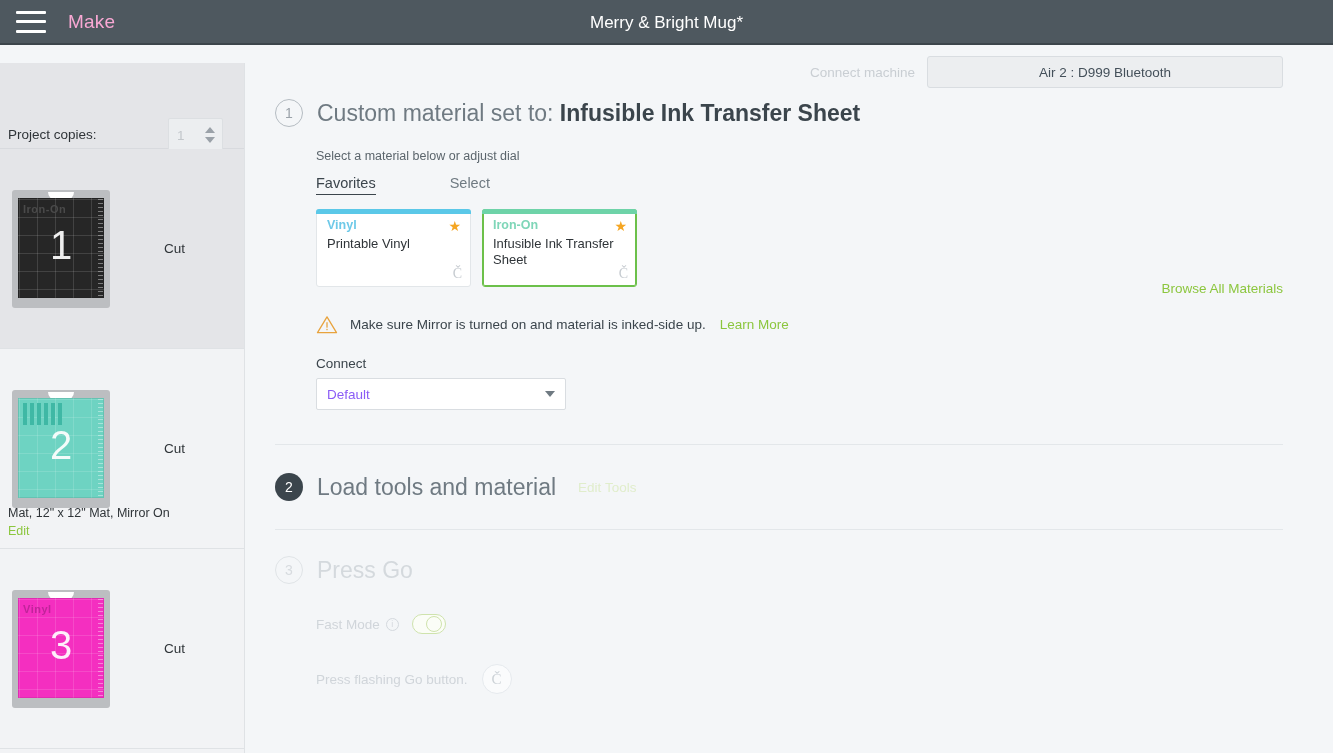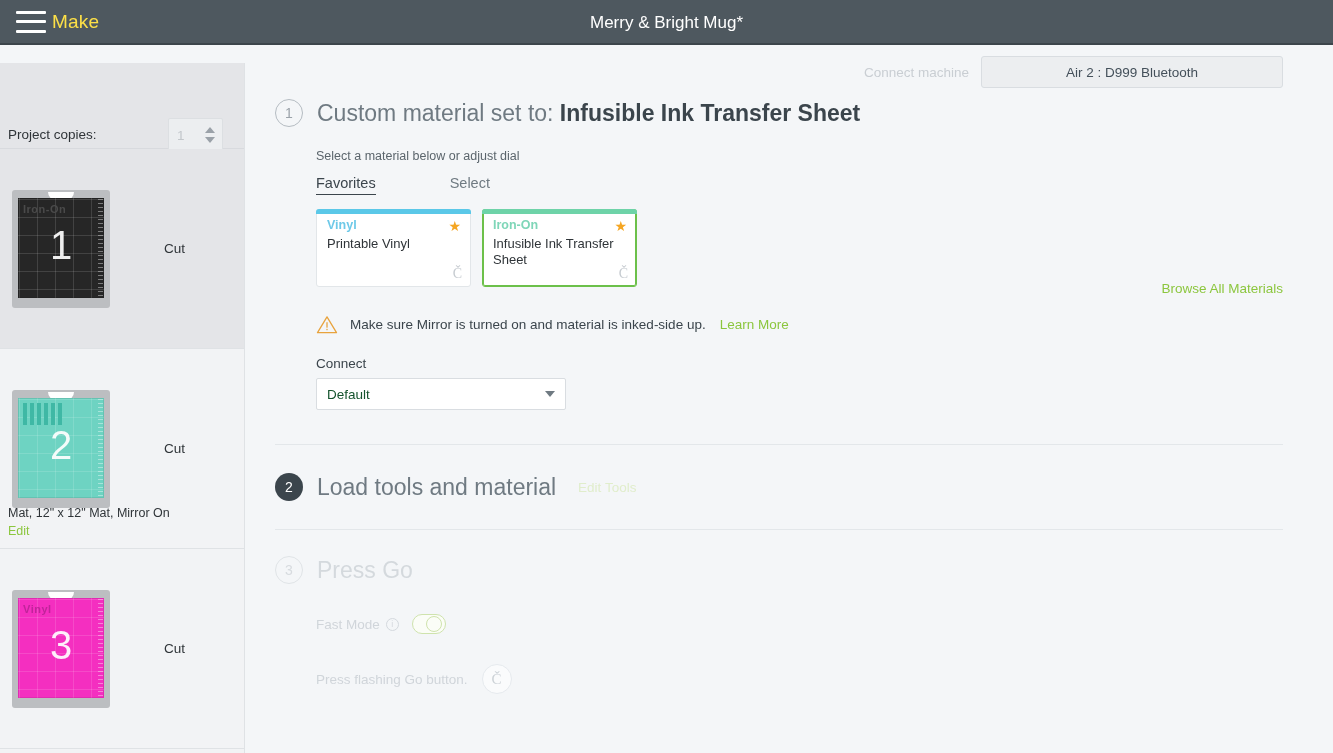--- a/index.html
+++ b/index.html
@@ -19,21 +19,21 @@
     border-bottom: 2px solid #3c454b;
     display: flex; align-items: center;
   }
   .hamburger {
     width: 30px; height: 22px; margin-left: 16px;
     display: flex; flex-direction: column; justify-content: space-between;
     cursor: pointer;
   }
   .hamburger span { display: block; height: 3px; background: #ffffff; border-radius: 1px; }
   .make-label {
-    margin-left: 6px; color: #fde047; font-size: 19px; letter-spacing: .2px;
+    margin-left: 22px; color: #f9a8d4; font-size: 19px; letter-spacing: .2px;
   }
   .doc-title {
     position: absolute; left: 0; right: 0; top: 0; height: 45px;
     display: flex; align-items: center; justify-content: center;
     color: #ffffff; font-size: 17px; pointer-events: none;
   }
 
   
   .sidebar {
     position: absolute; left: 0; top: 63px; width: 245px; height: 708px;
@@ -121,21 +121,21 @@
     position: absolute; left: 246px; top: 45px; width: 1087px; height: 708px;
     background: #f4f6f8; overflow: hidden;
   }
   .connect-bar {
     position: relative; height: 54px;
     display: flex; align-items: center; justify-content: flex-end;
     padding-right: 50px;
   }
   .connect-label { font-size: 13.5px; color: #c9ced3; margin-right: 12px; }
   .machine-btn {
-    width: 302px; height: 32px; background: #eceef0;
+    width: 356px; height: 32px; background: #eceef0;
     border: 1px solid #d9dde1; border-radius: 3px;
     display: flex; align-items: center; justify-content: center;
     font-size: 13.5px; color: #44505a; cursor: pointer;
   }
 
   .section { position: relative; }
   .sec-head { display: flex; align-items: center; padding-left: 29px; }
   .badge {
     width: 28px; height: 28px; border-radius: 50%;
     display: flex; align-items: center; justify-content: center;
@@ -179,21 +179,21 @@
   .warn-row { display: flex; align-items: center; margin-top: 28px; }
   .warn-ico { width: 22px; height: 19px; flex: none; }
   .warn-txt { margin-left: 12px; font-size: 13.5px; color: #3b454c; }
   .learn { margin-left: 14px; font-size: 13.5px; color: #8cc63e; cursor: pointer; }
 
   .pressure-lbl { margin-top: 22px; font-size: 13.5px; color: #3b454c; }
   .select {
     margin-top: 7px; width: 250px; height: 32px; background: #ffffff;
     border: 1px solid #d9dde1; border-radius: 2px;
     display: flex; align-items: center; padding: 0 10px;
-    font-size: 13.5px; color: #14532d; cursor: pointer;
+    font-size: 13.5px; color: #8b5cf6; cursor: pointer;
   }
   .select .caret {
     margin-left: auto; width: 0; height: 0;
     border-left: 5px solid transparent; border-right: 5px solid transparent;
     border-top: 6px solid #6f7a82;
   }
 
   .divider { height: 1px; background: #e3e7ea; margin: 34px 50px 0 29px; }
 
   .fast-row { display: flex; align-items: center; margin-top: 30px; }

